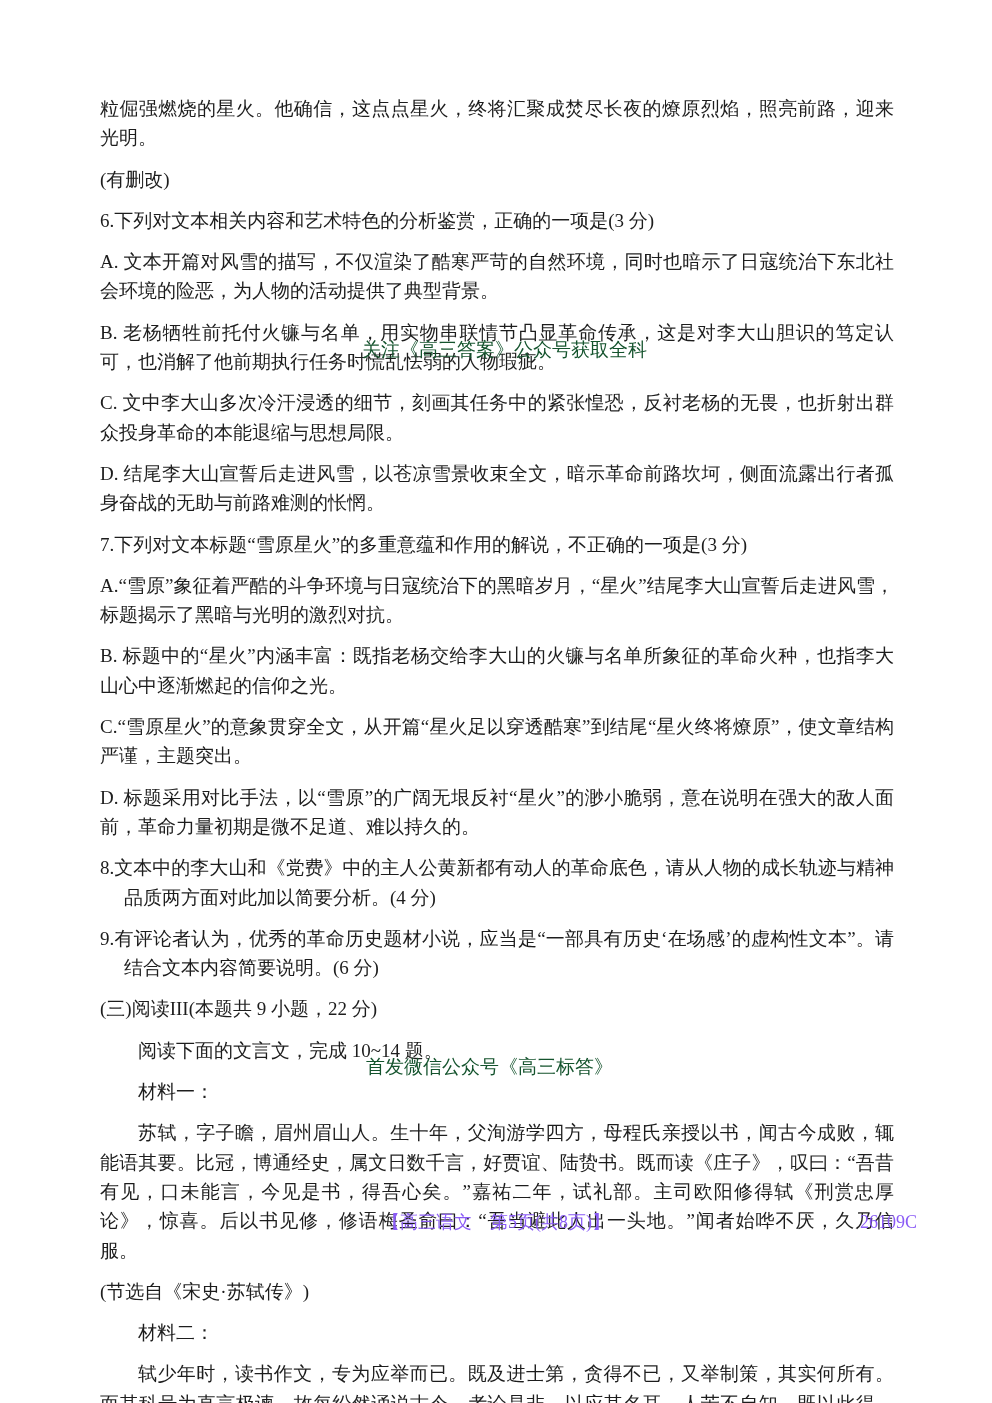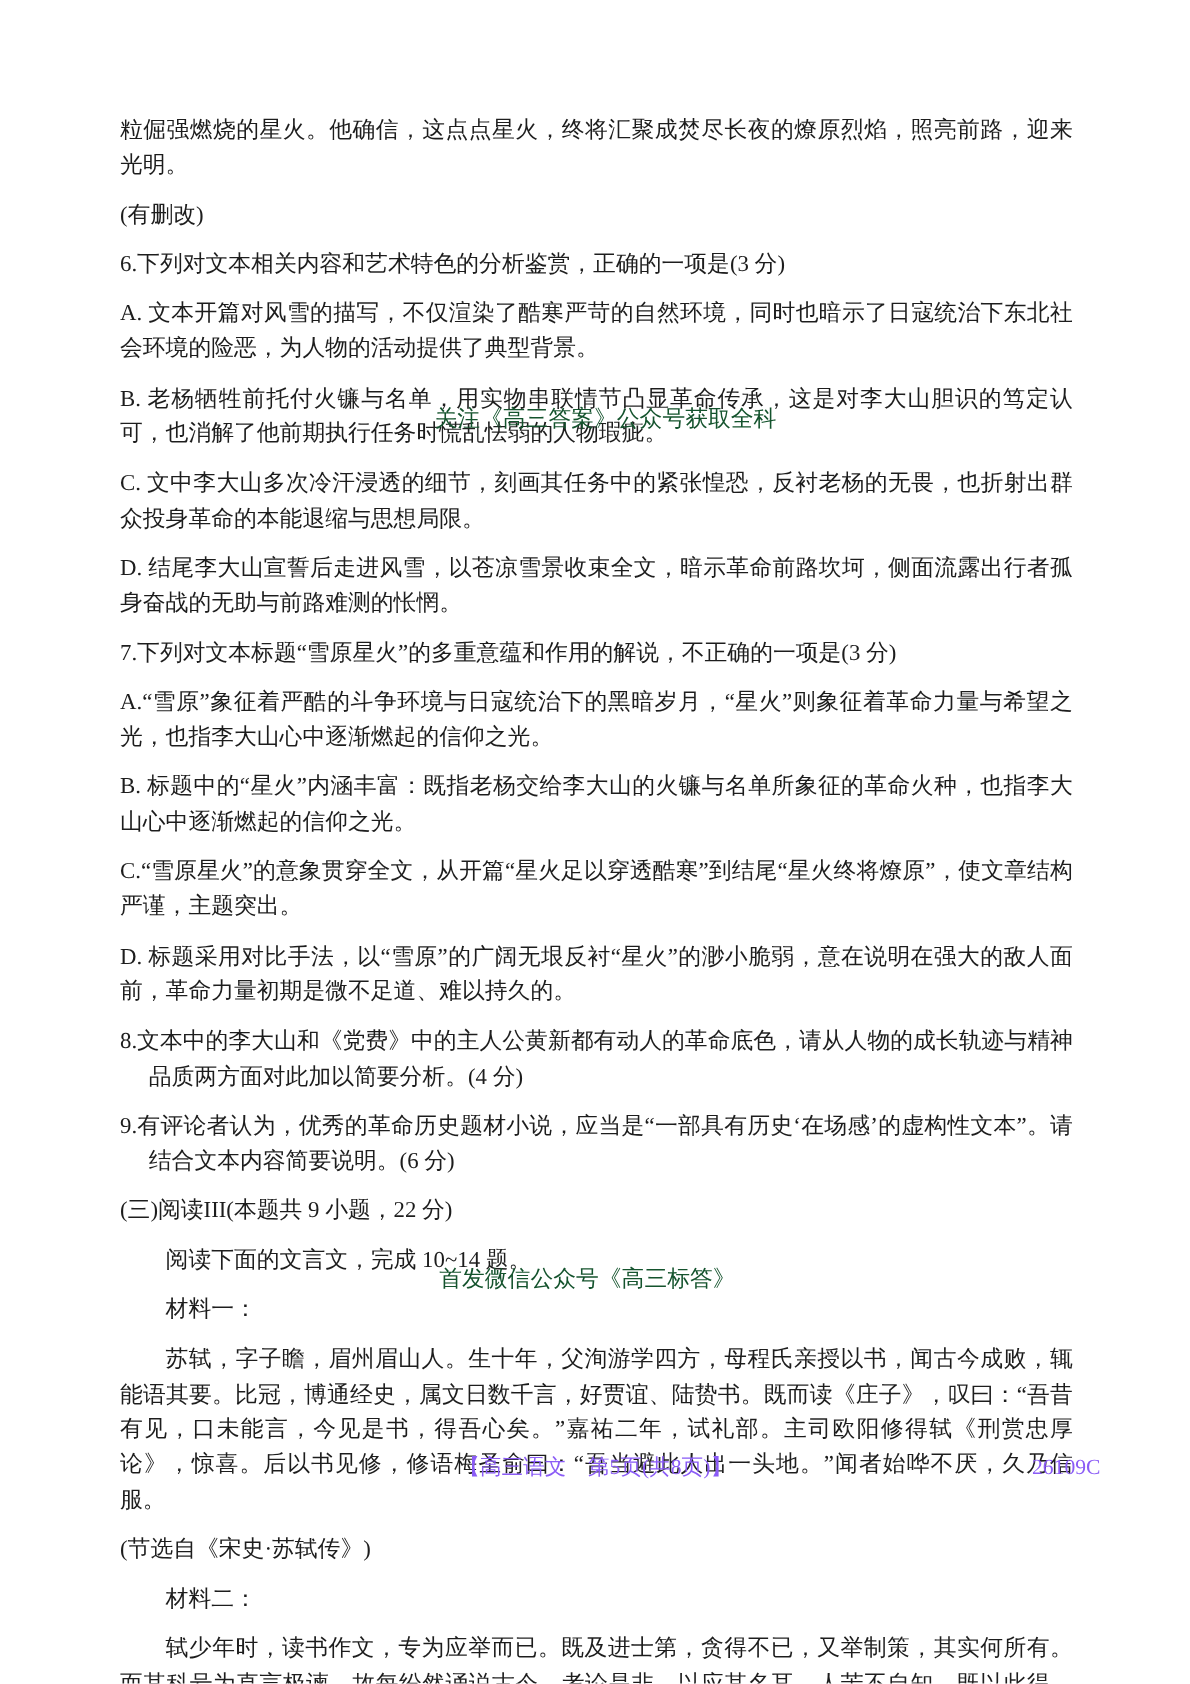--- a/index.html
+++ b/index.html
@@ -78,21 +78,21 @@
 
 <div class="page">
   <p class="cont">粒倔强燃烧的星火。他确信，这点点星火，终将汇聚成焚尽长夜的燎原烈焰，照亮前路，迎来光明。</p>
   <p class="right">(有删改)</p>
   <p class="q">6.下列对文本相关内容和艺术特色的分析鉴赏，正确的一项是(3 分)</p>
   <p class="opt">A. 文本开篇对风雪的描写，不仅渲染了酷寒严苛的自然环境，同时也暗示了日寇统治下东北社会环境的险恶，为人物的活动提供了典型背景。</p>
   <p class="opt">B. 老杨牺牲前托付火镰与名单，用实物串联情节凸显革命传承，这是对李大山胆识的笃定认可，也消解了他前期执行任务时慌乱怯弱的人物瑕疵。</p>
   <p class="opt">C. 文中李大山多次冷汗浸透的细节，刻画其任务中的紧张惶恐，反衬老杨的无畏，也折射出群众投身革命的本能退缩与思想局限。</p>
   <p class="opt">D. 结尾李大山宣誓后走进风雪，以苍凉雪景收束全文，暗示革命前路坎坷，侧面流露出行者孤身奋战的无助与前路难测的怅惘。</p>
   <p class="q">7.下列对文本标题“雪原星火”的多重意蕴和作用的解说，不正确的一项是(3 分)</p>
-  <p class="opt">A.“雪原”象征着严酷的斗争环境与日寇统治下的黑暗岁月，“星火”则象征着革命力量与希望之光，也指李大山心中逐渐燃起的信仰之光。</p>
+  <p class="opt">A.“雪原”象征着严酷的斗争环境与日寇统治下的黑暗岁月，“星火”结尾李大山宣誓后走进风雪，标题揭示了黑暗与光明的激烈对抗。</p>
   <p class="opt">B. 标题中的“星火”内涵丰富：既指老杨交给李大山的火镰与名单所象征的革命火种，也指李大山心中逐渐燃起的信仰之光。</p>
   <p class="opt">C.“雪原星火”的意象贯穿全文，从开篇“星火足以穿透酷寒”到结尾“星火终将燎原”，使文章结构严谨，主题突出。</p>
   <p class="opt">D. 标题采用对比手法，以“雪原”的广阔无垠反衬“星火”的渺小脆弱，意在说明在强大的敌人面前，革命力量初期是微不足道、难以持久的。</p>
   <p class="q">8.文本中的李大山和《党费》中的主人公黄新都有动人的革命底色，请从人物的成长轨迹与精神品质两方面对此加以简要分析。(4 分)</p>
   <p class="q">9.有评论者认为，优秀的革命历史题材小说，应当是“一部具有历史‘在场感’的虚构性文本”。请结合文本内容简要说明。(6 分)</p>
   <p class="sec">(三)阅读III(本题共 9 小题，22 分)</p>
   <p class="ind">阅读下面的文言文，完成 10~14 题。</p>
   <p class="ind">材料一：</p>
   <p class="ind">苏轼，字子瞻，眉州眉山人。生十年，父洵游学四方，母程氏亲授以书，闻古今成败，辄能语其要。比冠，博通经史，属文日数千言，好贾谊、陆贽书。既而读《庄子》，叹曰：“吾昔有见，口未能言，今见是书，得吾心矣。”嘉祐二年，试礼部。主司欧阳修得轼《刑赏忠厚论》，惊喜。后以书见修，修语梅圣俞曰：“吾当避此人出一头地。”闻者始哗不厌，久乃信服。</p>
   <p class="right">(节选自《宋史·苏轼传》)</p>

